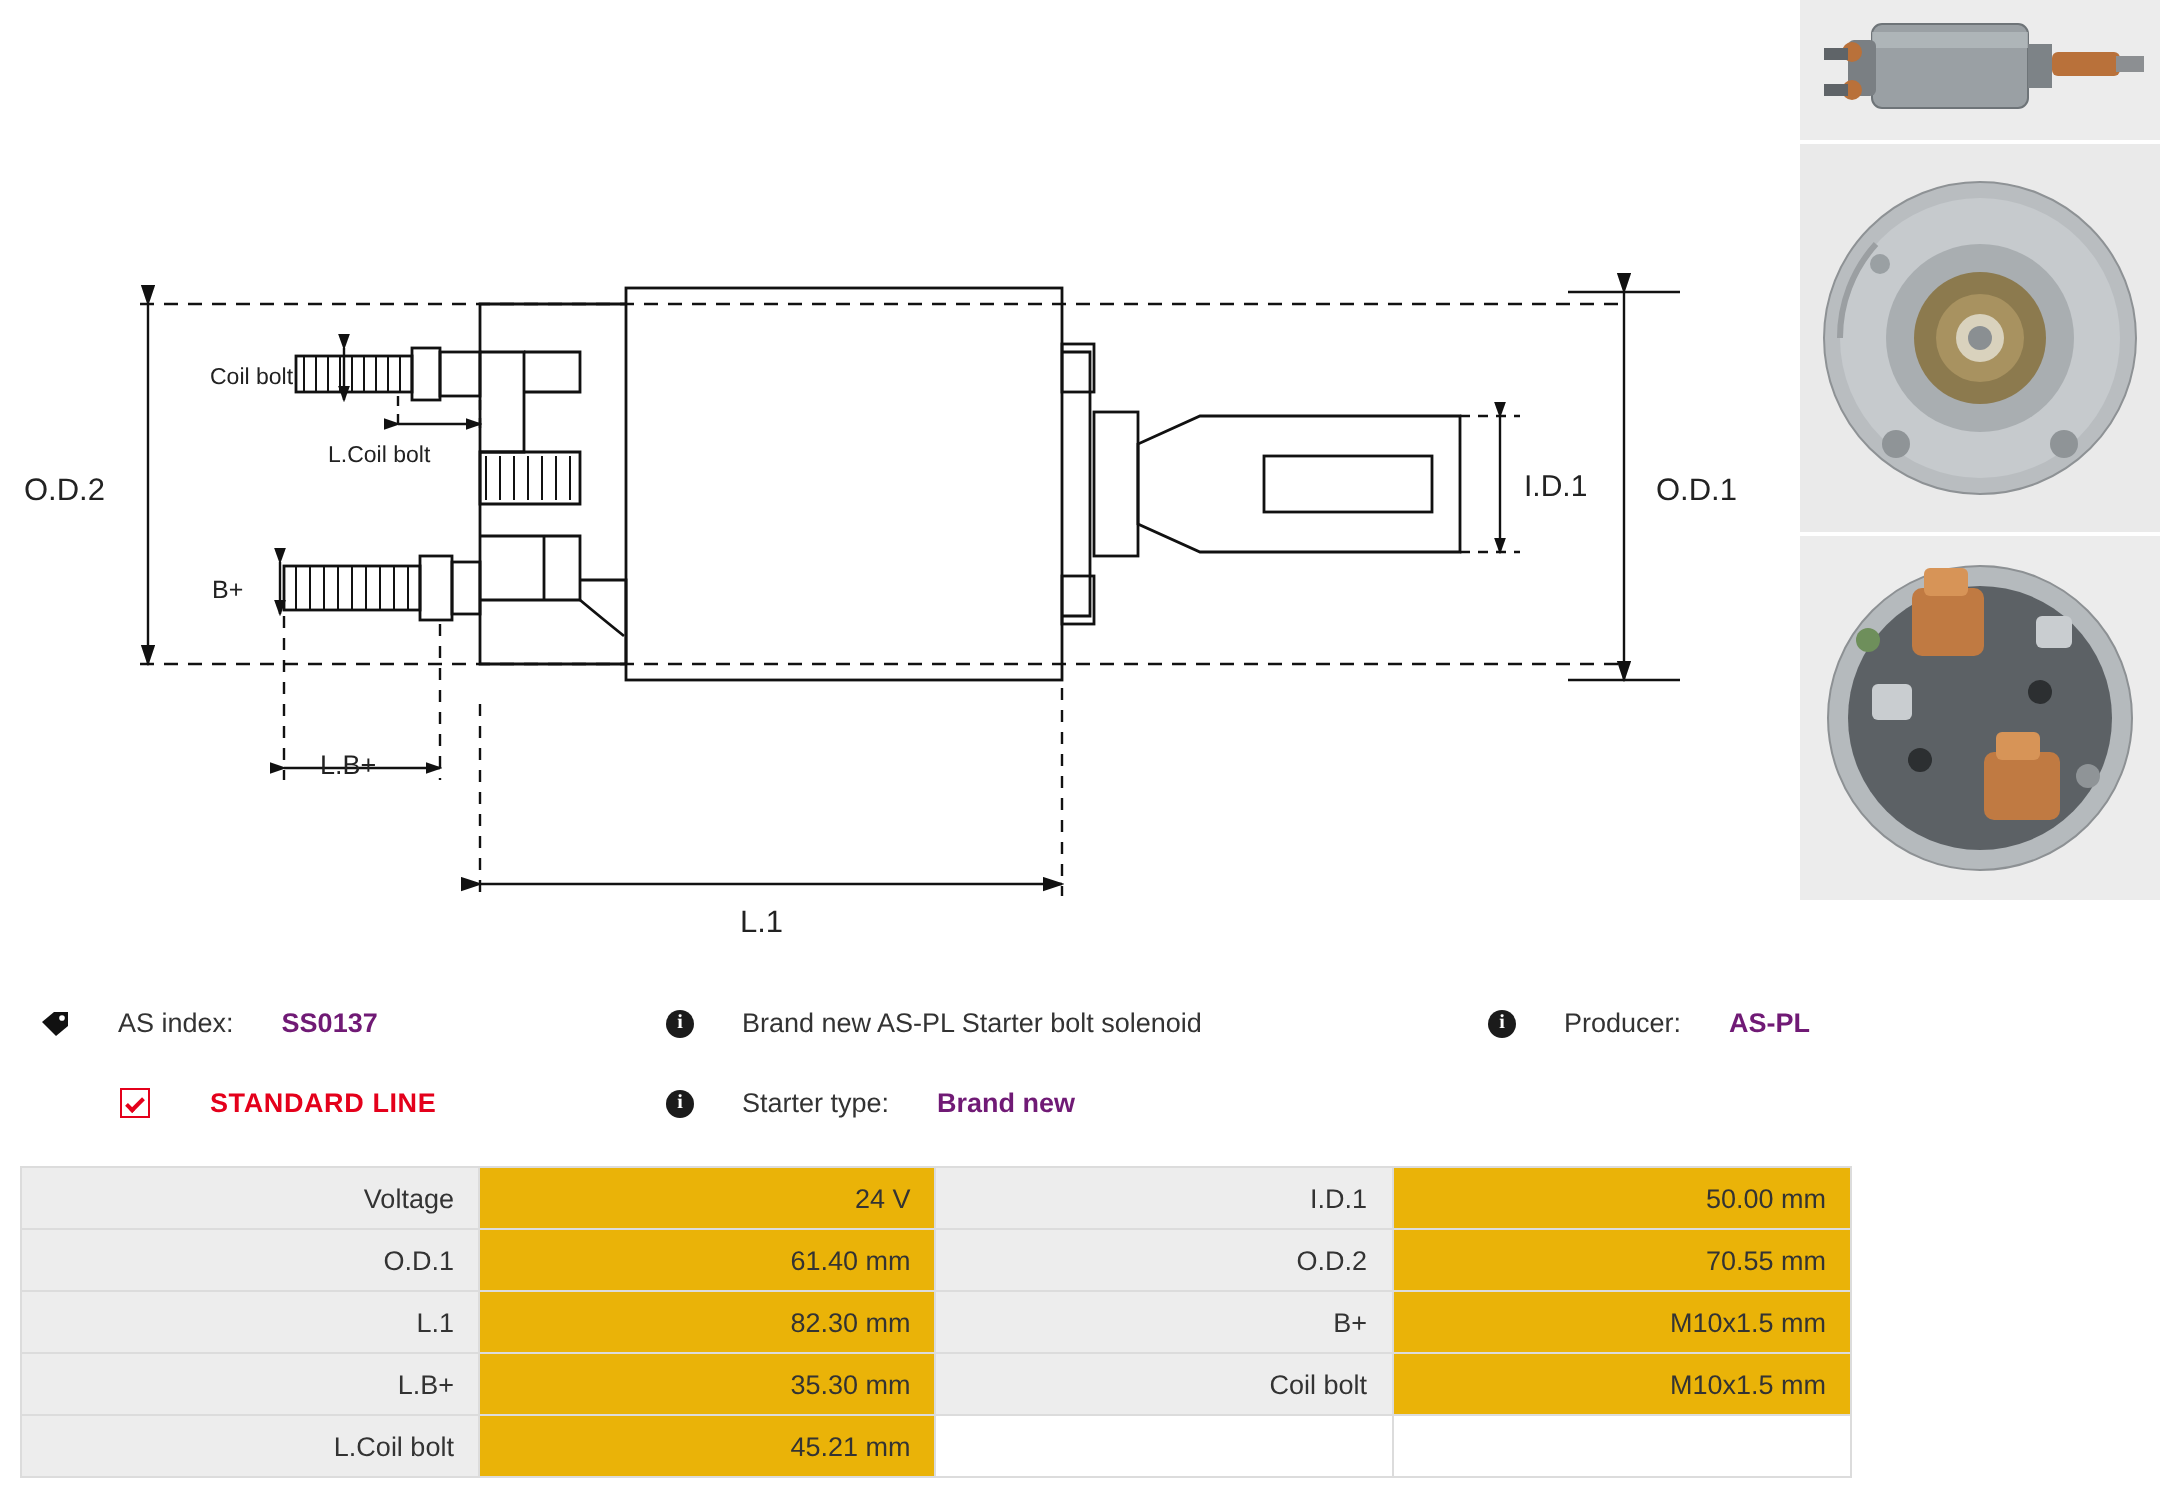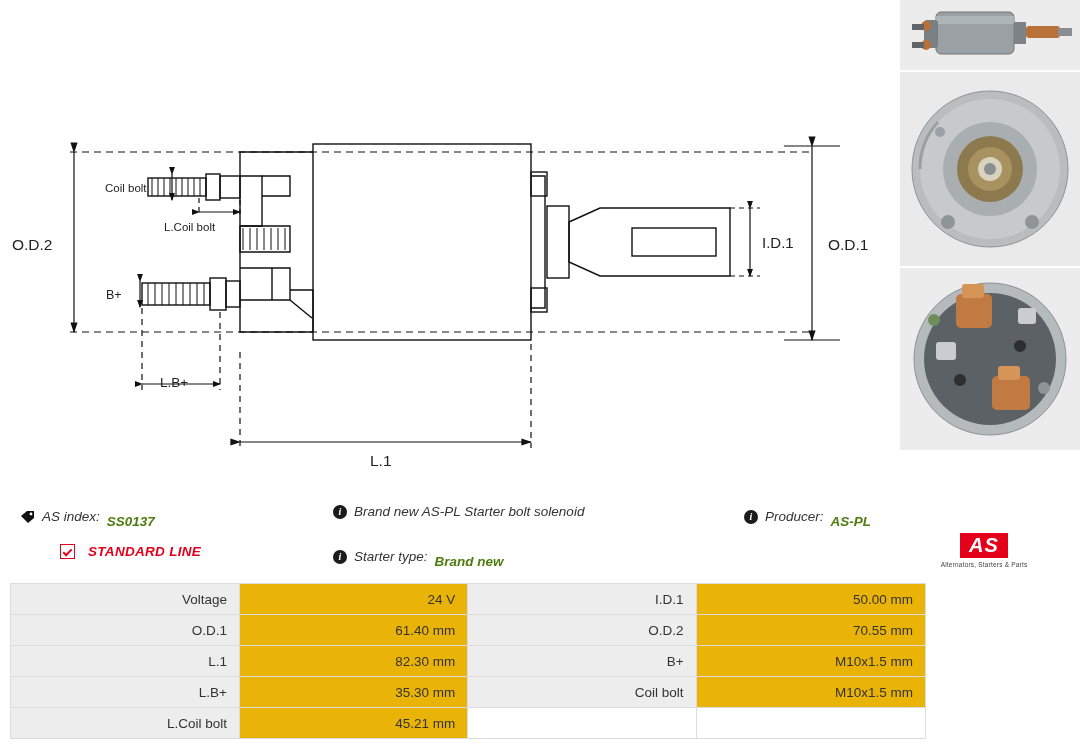--- a/index.html
+++ b/index.html
@@ -18,23 +18,23 @@
   .drawing svg{display:block;}
 
   
   .photos{position:absolute;left:900px;top:0;width:180px;height:495px;}
   .photo{position:absolute;left:0;width:180px;background:#e9e9ea;}
   .photo svg{display:block;}
 
   
   .info{position:absolute;left:0;top:500px;width:1080px;height:70px;}
   .inforow{position:relative;height:30px;}
-  .cell{position:absolute;display:flex;align-items:center;gap:7px;font-size:13.5px;font-style:italic;}
+  .cell{position:absolute;display:flex;align-items:center;gap:24px;font-size:13.5px;}
   .cell .lbl{color:#333;}
-  .cell .val{font-weight:bold;color:#4d7c0f;margin-top:10px;}
+  .cell .val{font-weight:bold;color:#701a75;}
   .i-icon{display:inline-block;width:14px;height:14px;border-radius:50%;background:#1b1b1b;color:#fff;
           font-size:10px;font-weight:bold;line-height:14px;text-align:center;font-family:"Liberation Serif",serif;}
   .std{color:#e4001b;font-weight:bold;font-size:13.5px;letter-spacing:.3px;}
   .chk{display:inline-block;width:13px;height:13px;border:1.6px solid #e4001b;position:relative;margin-right:6px;vertical-align:-2px;}
   .chk:after{content:"";position:absolute;left:2px;top:4px;width:7px;height:3px;border-left:2px solid #e4001b;border-bottom:2px solid #e4001b;transform:rotate(-45deg);}
 
   
   .logo{position:absolute;right:36px;top:533px;width:120px;height:40px;text-align:center;}
   .logo .mark{display:inline-block;background:#e4001b;color:#fff;font-weight:bold;font-style:italic;
                font-size:20px;line-height:20px;padding:2px 9px 3px 9px;letter-spacing:1px;}
@@ -264,24 +264,20 @@
       </div>
 
       <div class="cell" style="left:333px;top:4px;">
         <span class="i-icon">i</span>
         <span class="lbl">Starter type:</span>
         <span class="val">Brand new</span>
       </div>
     </div>
   </div>
 
-  <div class="logo">
-    <div class="mark">AS</div>
-    <div class="sub">Alternators, Starters &amp; Parts</div>
-  </div>
 
   <table class="specs">
     <tbody>
       <tr>
         <td class="k">Voltage</td>
         <td class="v">24 V</td>
         <td class="k">I.D.1</td>
         <td class="v">50.00 mm</td>
       </tr>
       <tr>

